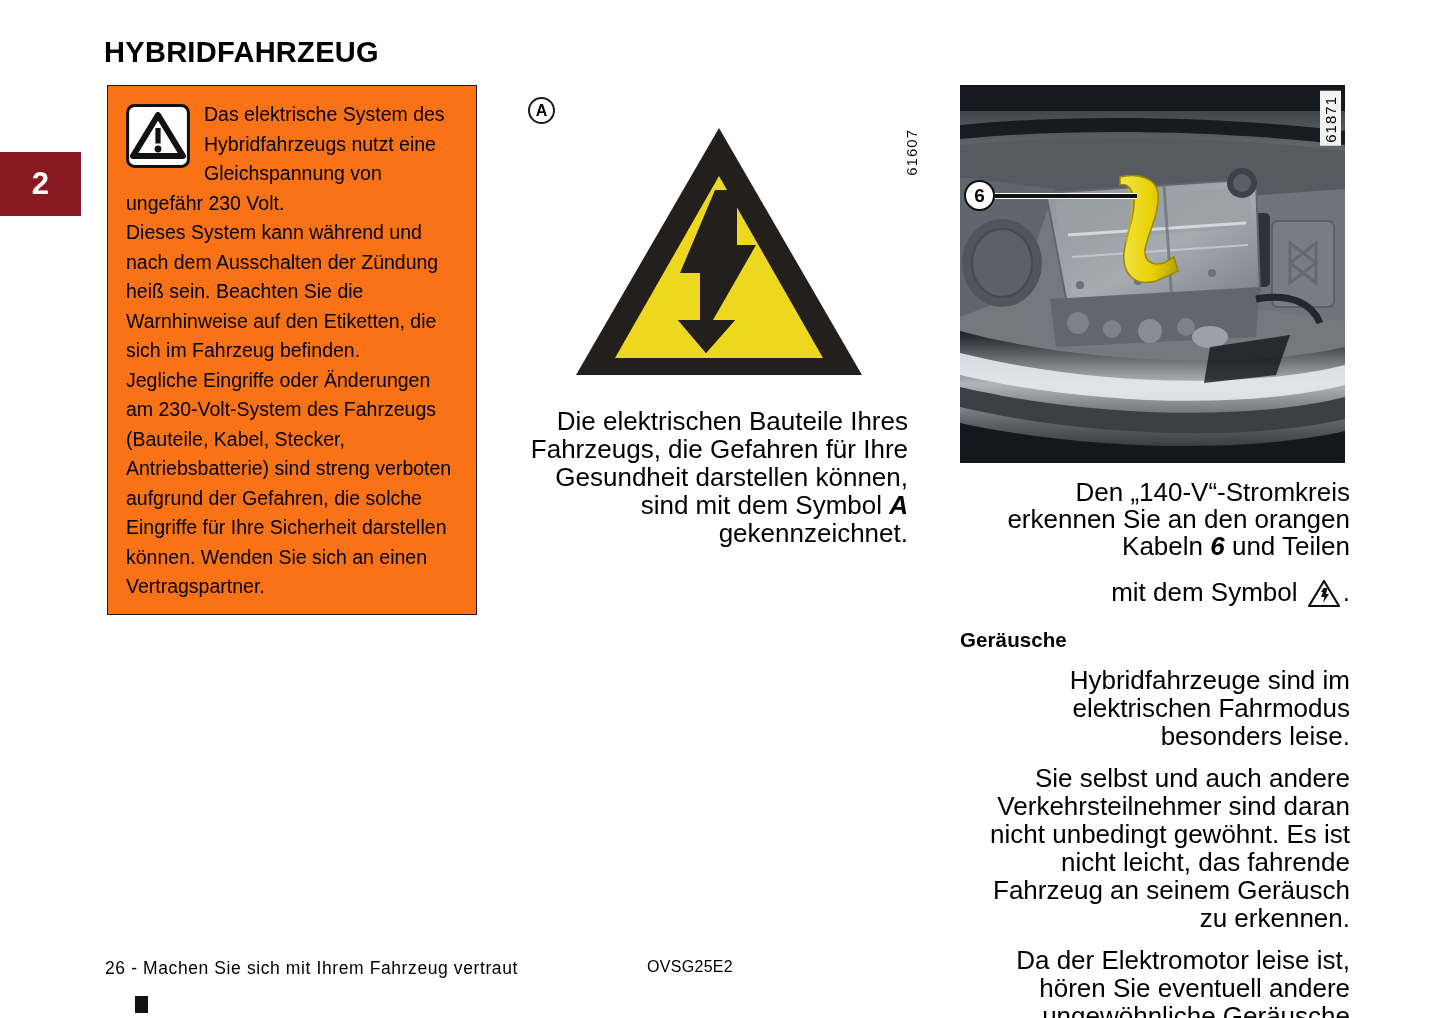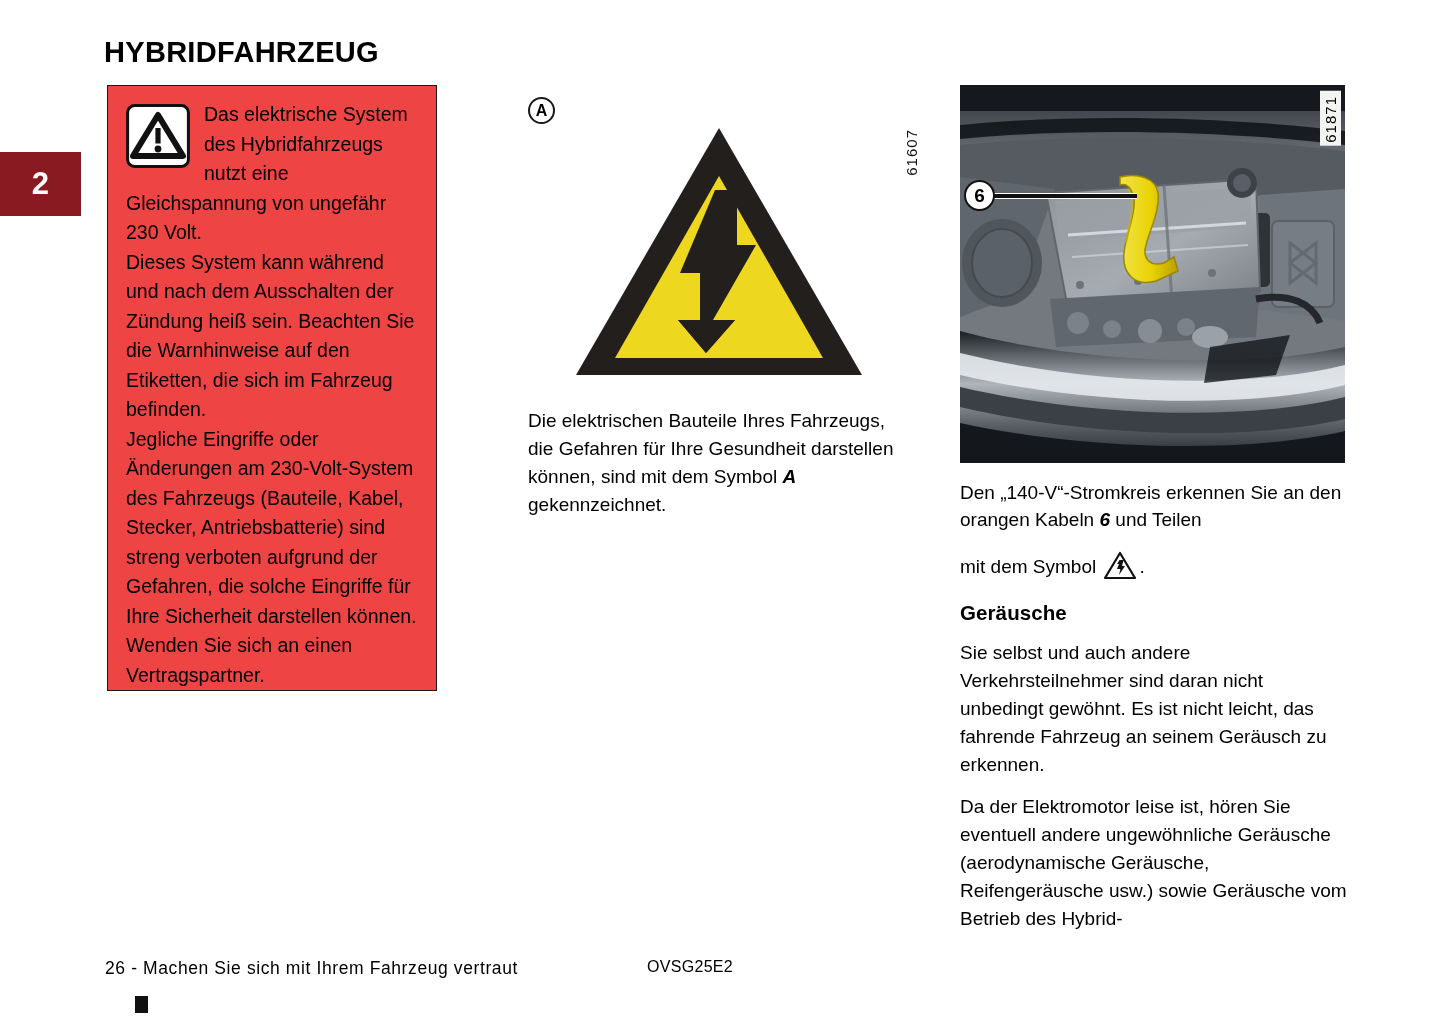--- a/index.html
+++ b/index.html
@@ -44,24 +44,24 @@
   }
 
   
   .col-left   { position: absolute; left: 107px; top: 85px;  width: 370px; }
   .col-mid    { position: absolute; left: 528px; top: 85px;  width: 380px; }
   .col-right  { position: absolute; left: 960px; top: 85px;  width: 390px; }
 
   
   .warning-box {
     border: 1px solid #1a1a1a;
-    background: #ef4444;
-    padding: 14px 17px 0 18px;
+    background: #f97316;
+    padding: 14px 17px 12px 18px;
     box-sizing: border-box;
-    width: 330px;
+    width: 370px;
   }
   .warn-head {
     overflow: hidden;
   }
   .warn-icon {
     float: left;
     width: 64px;
     height: 64px;
     margin: 4px 14px 2px 0;
   }
@@ -73,23 +73,24 @@
   .warn-text .bold { font-weight: bold; }
 
   
   .h2 {
     font-size: 20.5px;
     font-weight: bold;
     margin: 0 0 18px 0;
     letter-spacing: 0.1px;
   }
   .body-p {
-    font-size: 19px;
+    font-size: 26px;
     line-height: 28px;
     margin: 0 0 14px 0;
+    text-align: right;
   }
   .body-p.tight { line-height: 27px; }
   .bi { font-weight: bold; font-style: italic; }
 
   
   .circle-marker {
     width: 27px;
     height: 27px;
     border: 2px solid #1a1a1a;
     border-radius: 50%;
@@ -359,19 +360,20 @@
 
   <p class="body-p" style="margin-top:18px;">
     <span>mit dem Symbol </span><svg class="inline-hazard" width="34" height="29" viewBox="0 0 34 29">
         <path d="M17 2 L32 27 L2 27 Z" fill="none" stroke="#111111" stroke-width="2.2" stroke-linejoin="round"></path>
         <path d="M16.5 9 L20.6 9 L19 15 L22 15 L16 24 L17.4 18 L14 18 L16 13 L14 13 Z" fill="#111111"></path>
       </svg><span>.</span>
   </p>
 
   <div class="h2" style="margin-top:20px; margin-bottom:14px;">Geräusche</div>
 
+  <p class="body-p">Hybridfahrzeuge sind im elektrischen Fahrmodus besonders leise.</p>
   <p class="body-p">Sie selbst und auch andere Verkehrsteilnehmer sind daran nicht unbedingt gewöhnt. Es ist nicht leicht, das fahrende Fahrzeug an seinem Geräusch zu erkennen.</p>
   <p class="body-p">Da der Elektromotor leise ist, hören Sie eventuell andere ungewöhnliche Geräusche (aerodynamische Geräusche, Reifengeräusche usw.) sowie Geräusche vom Betrieb des Hybrid-</p>
 </div>
 
 <div class="footer-text">26 - Machen Sie sich mit Ihrem Fahrzeug vertraut</div>
 <div class="footer-code">OVSG25E2</div>
 <div class="footer-square"></div>
 
 </body></html>

